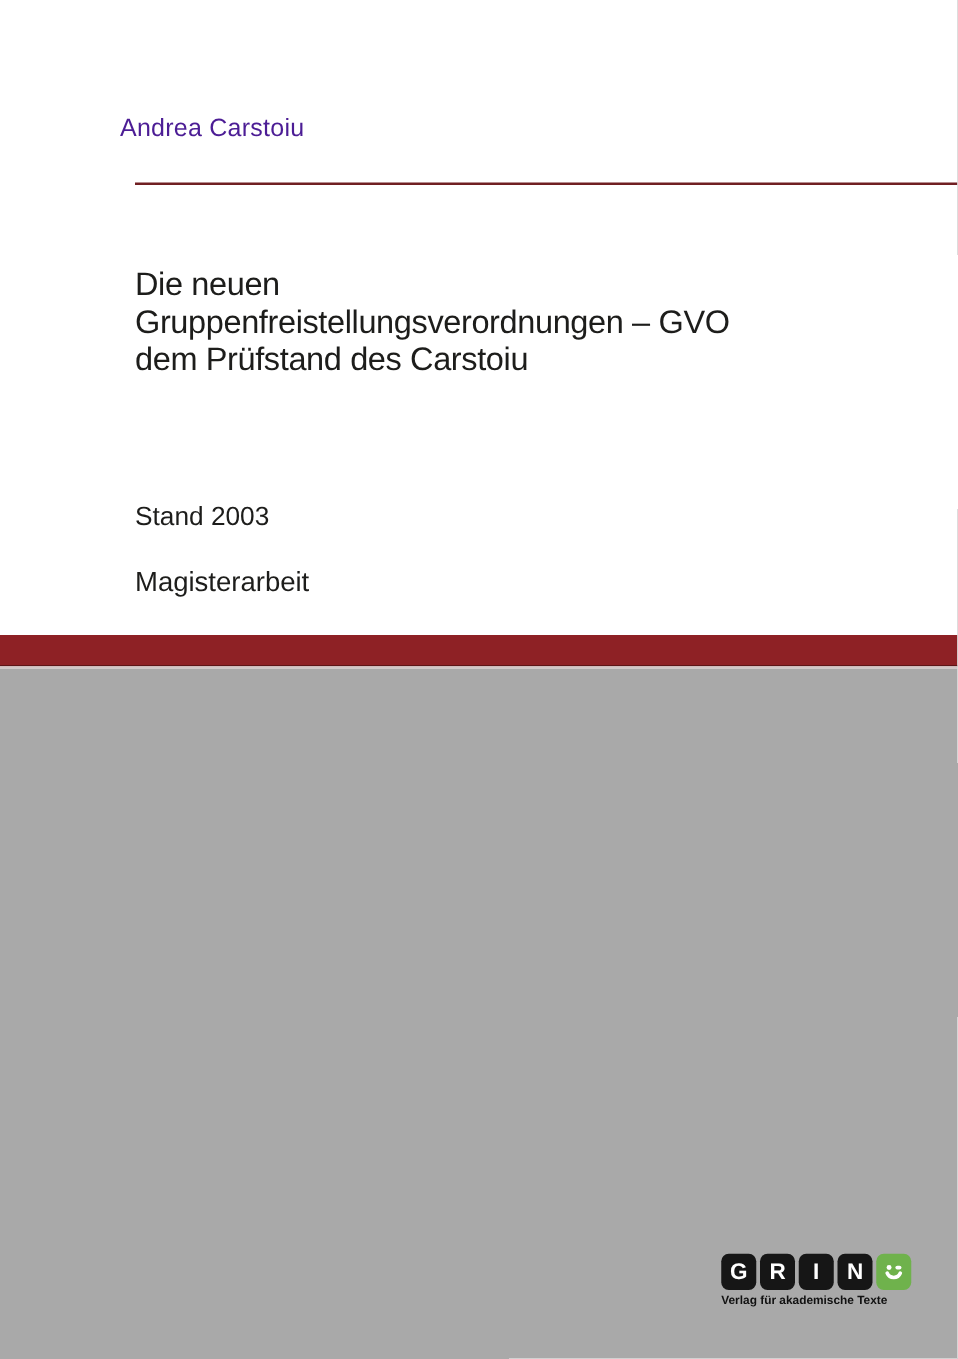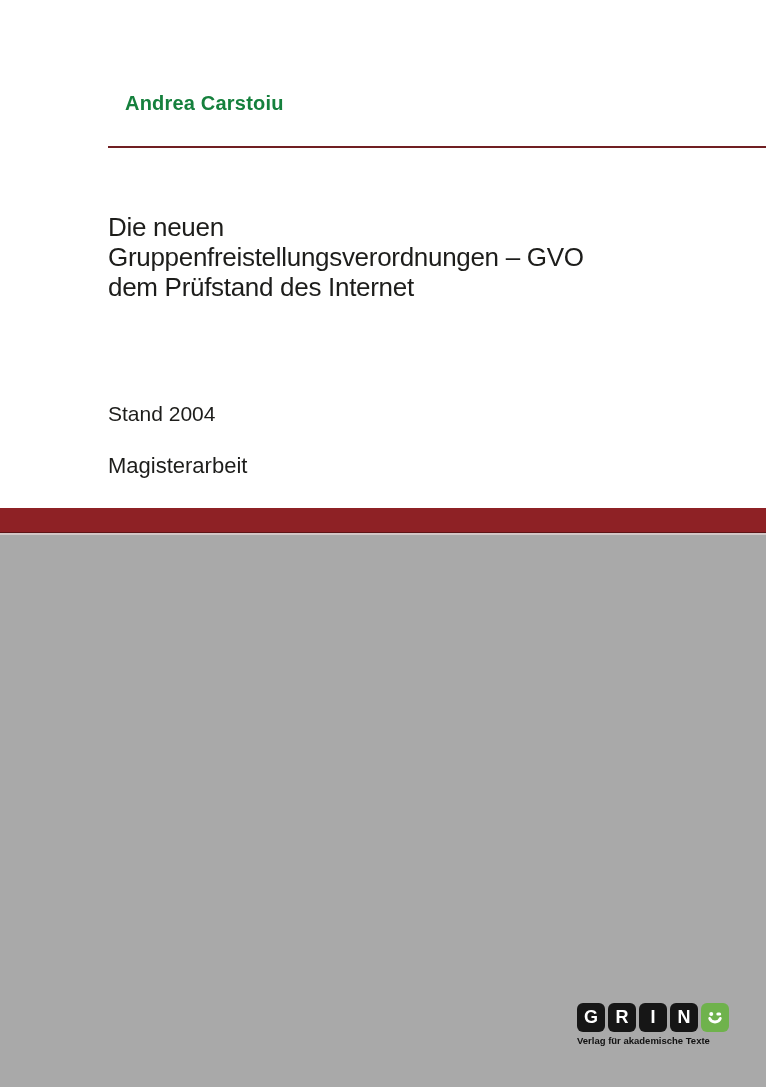--- a/index.html
+++ b/index.html
@@ -12,25 +12,25 @@
     position: relative;
     width: 766px;
     height: 1087px;
     margin: 0 auto;
     background: #ffffff;
     overflow: hidden;
   }
   
   .author {
     position: absolute;
-    left: 125px;
+    left: 96px;
     top: 92px;
     font-size: 20px;
-    font-weight: bold;
-    color: #15803d;
+    font-weight: normal;
+    color: #4c1d95;
     letter-spacing: 0.2px;
     white-space: nowrap;
   }
   .author-rule {
     position: absolute;
     left: 108px;
     top: 146px;
     width: 658px;
     height: 2px;
     background: #701f22;
@@ -140,24 +140,24 @@
 
 <div class="page">
 
   <div class="author">Andrea Carstoiu</div>
 
   <div class="author-rule"></div>
 
   <div class="title-block">
     <div class="title-line">Die neuen</div>
     <div class="title-line">Gruppenfreistellungsverordnungen – GVO</div>
-    <div class="title-line">dem Prüfstand des Internet</div>
+    <div class="title-line">dem Prüfstand des Carstoiu</div>
   </div>
 
-  <div class="subtitle">Stand 2004</div>
+  <div class="subtitle">Stand 2003</div>
 
   <div class="doc-type">Magisterarbeit</div>
 
   <div class="maroon-bar"></div>
   <div class="bar-underline"></div>
 
   <div class="gray-area"></div>
 
   <div class="grin-logo">
     <div class="grin-boxes">

